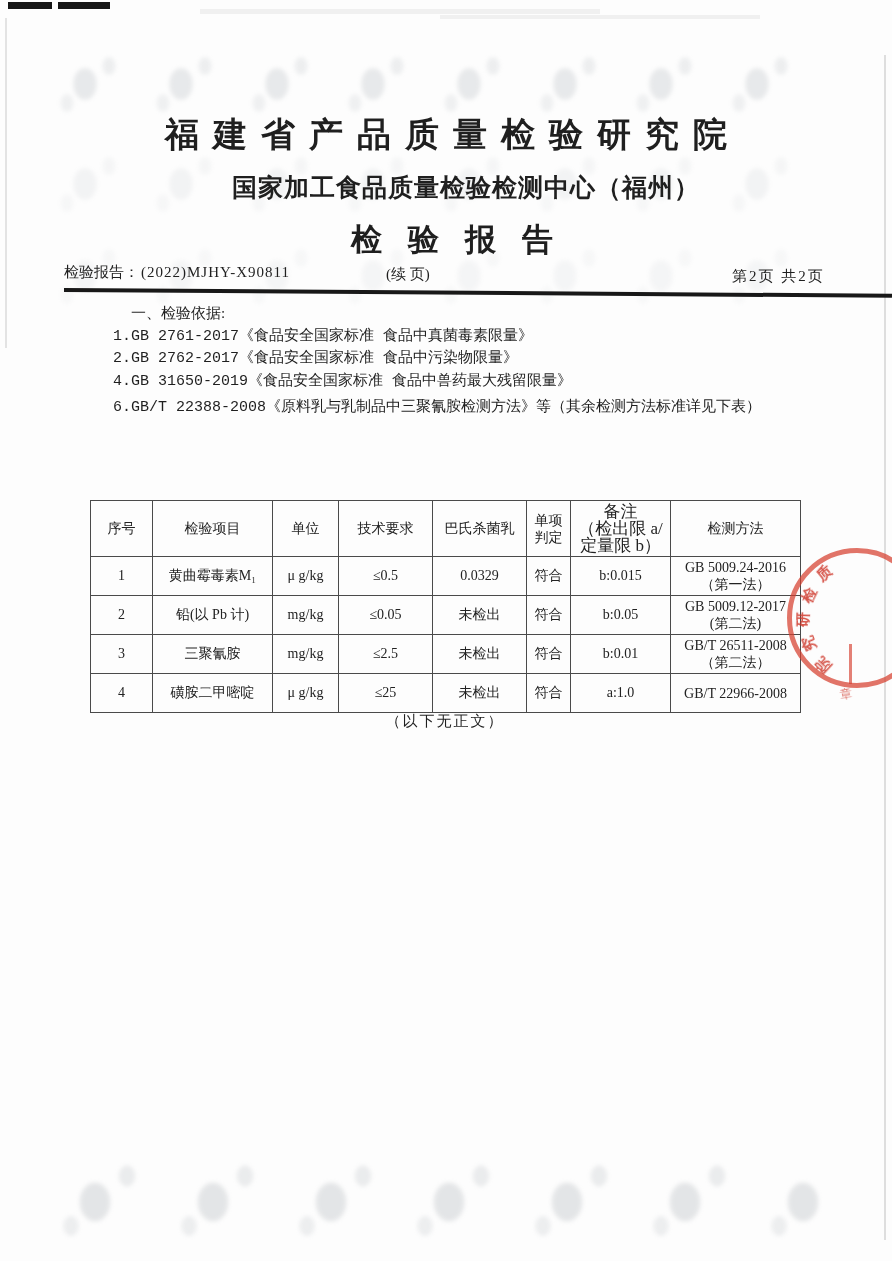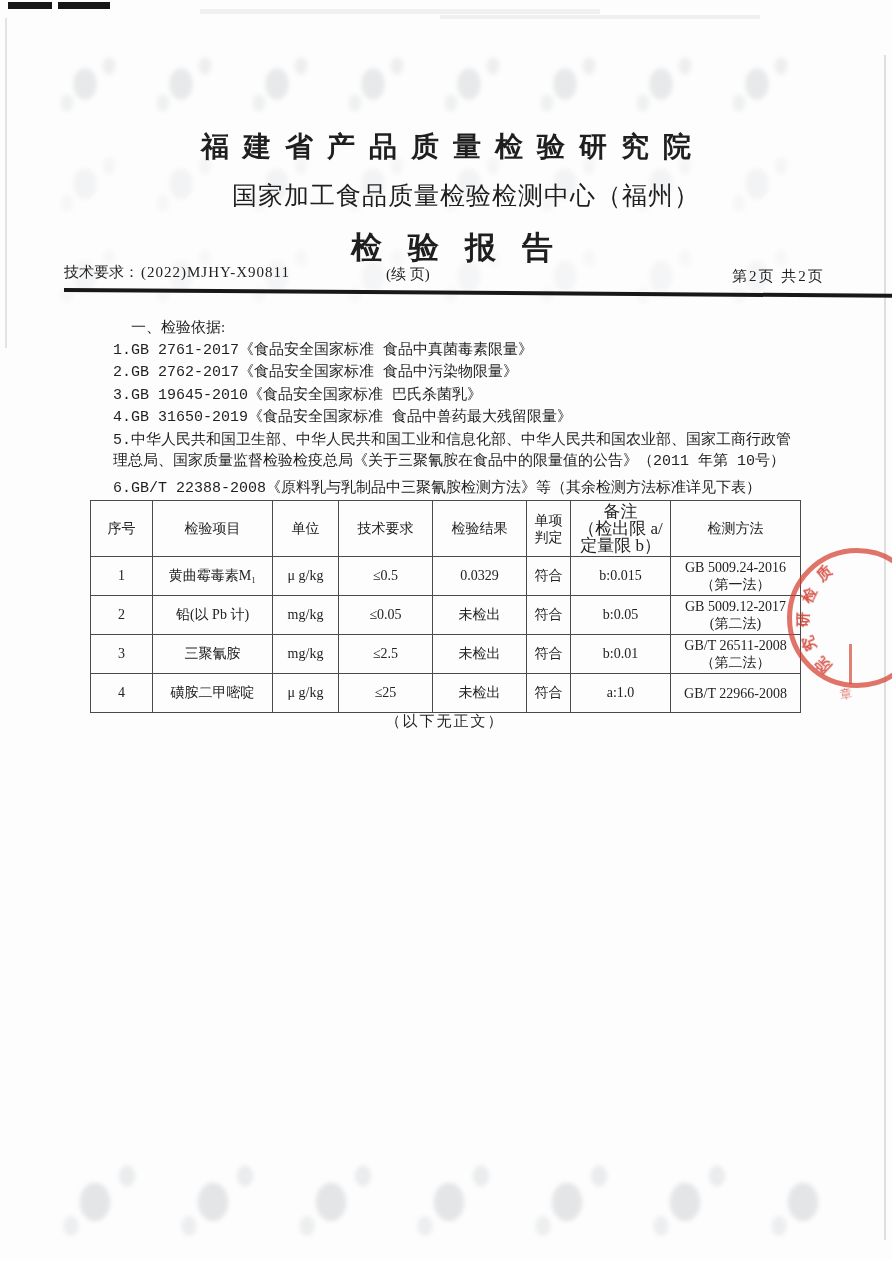--- a/index.html
+++ b/index.html
@@ -31,33 +31,33 @@
   .artifact-band.bottom{
     top:1152px;height:95px;
     background-image:
       radial-gradient(ellipse 26px 33px at 40px 50px, rgba(140,148,156,0.22) 0 55%, transparent 62%),
       radial-gradient(ellipse 14px 18px at 72px 24px, rgba(140,148,156,0.16) 0 55%, transparent 62%),
       radial-gradient(ellipse 13px 17px at 16px 74px, rgba(140,148,156,0.14) 0 55%, transparent 62%);
     background-size:118px 95px;
   }
   
   .hdr{position:absolute;top:112px;left:0;width:892px;text-align:center;}
-  .t1{font-size:28px;font-weight:bold;letter-spacing:14px;padding-left:14px;white-space:nowrap;margin-top:16px;}
-  .t2{margin-top:13px;font-size:25px;font-weight:normal;letter-spacing:1px;white-space:nowrap;padding-left:40px;}
+  .t1{font-size:34px;font-weight:bold;letter-spacing:14px;padding-left:14px;white-space:nowrap;}
+  .t2{margin-top:13px;font-size:25px;font-weight:bold;letter-spacing:1px;white-space:nowrap;padding-left:40px;}
   .t3{margin-top:15px;font-size:31px;font-weight:bold;letter-spacing:26px;padding-left:38px;white-space:nowrap;}
   
   .meta{position:absolute;top:263px;left:0;width:892px;font-size:15px;}
   .m-left{position:absolute;left:64px;top:0;}
   .m-no{margin-left:2px;letter-spacing:1px;}
   .m-mid{position:absolute;left:386px;top:2px;}
   .m-right{position:absolute;left:732px;top:4px;letter-spacing:2px;text-align:center;}
   .rule{position:absolute;left:64px;top:288px;width:828px;height:4px;background:#181818;
         transform:rotate(0.4deg);transform-origin:left center;}
   
-  .basis{position:absolute;top:317px;left:113px;width:684px;font-size:15px;line-height:21.5px;}
+  .basis{position:absolute;top:303px;left:113px;width:684px;font-size:15px;line-height:21.5px;}
   .basis p{margin:0;}
   .sec{margin-left:18px !important;}
   .sec2{margin-left:0 !important;margin-top:3px !important;}
   .b-item{margin-top:1px !important;font-family:Liberation Mono, monospace;}
   .b-item.gap{margin-top:5px !important;}
   
   table.results{
     position:absolute;left:90px;top:500px;width:710px;border-collapse:collapse;
     table-layout:fixed;font-size:14px;color:#222;
   }
@@ -102,54 +102,52 @@
   <div class="artifact-band mid2"></div>
   <div class="artifact-band bottom"></div>
 
   <div class="hdr">
     <div class="t1">福建省产品质量检验研究院</div>
     <div class="t2">国家加工食品质量检验检测中心（福州）</div>
     <div class="t3">检验报告</div>
   </div>
 
   <div class="meta">
-    <span class="m-left"><span>技术要求：</span><span class="m-no">(2022)MJHY-X90811</span></span>
+    <span class="m-left"><span>检验报告：</span><span class="m-no">(2022)MJHY-X90811</span></span>
     <span class="m-mid">(续 页)</span>
     <span class="m-right">第2页 共2页</span>
   </div>
   <div class="rule"></div>
 
   <div class="basis">
     <p class="sec">一、检验依据:</p>
     <p class="b-item">1.GB 2761-2017《食品安全国家标准 食品中真菌毒素限量》</p>
     <p class="b-item">2.GB 2762-2017《食品安全国家标准 食品中污染物限量》</p>
-    <p class="b-item">3.GB 19645-2010《食品安全国家标准 巴氏杀菌乳》</p>
     <p class="b-item">4.GB 31650-2019《食品安全国家标准 食品中兽药最大残留限量》</p>
-    <p class="b-item">5.中华人民共和国卫生部、中华人民共和国工业和信息化部、中华人民共和国农业部、国家工商行政管理总局、国家质量监督检验检疫总局《关于三聚氰胺在食品中的限量值的公告》（2011 年第 10号）</p>
     <p class="b-item gap">6.GB/T 22388-2008《原料乳与乳制品中三聚氰胺检测方法》等（其余检测方法标准详见下表）</p>
   </div>
 
   <table class="results">
     <colgroup>
       <col style="width:62px">
         <col style="width:120px">
         <col style="width:66px">
         <col style="width:94px">
       <col style="width:94px">
         <col style="width:44px">
         <col style="width:100px">
         <col style="width:130px">
     </colgroup>
     <tbody>
         <tr class="hrow">
       <th>序号</th>
       <th>检验项目</th>
       <th>单位</th>
       <th>技术要求</th>
-      <th>检验结果</th>
+      <th>巴氏杀菌乳</th>
       <th class="pre">单项
 判定</th>
       <th class="pre remark-h">备注
 （检出限 a/
 定量限 b）</th>
       <th>检测方法</th>
     </tr>
     <tr class="drow">
       <td>1</td>
       <td class="left">黄曲霉毒素M₁</td>

